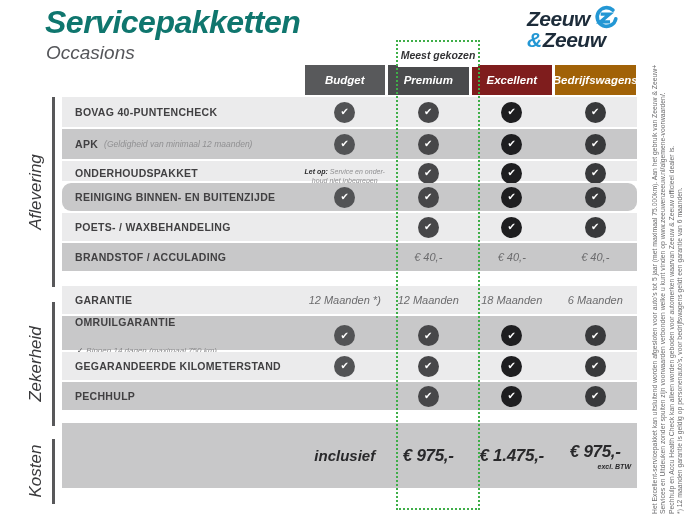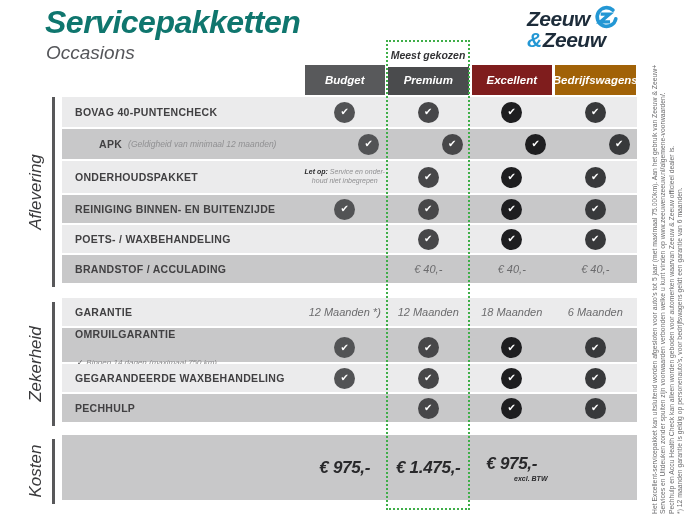--- a/index.html
+++ b/index.html
@@ -41,21 +41,21 @@
   .spacer-a { height:15px; } .spacer-b { height:13px; }
 
   
   .kosten-row { display:grid; grid-template-columns:241px repeat(4,83.5px); height:65px; background:#c8c8c9; }
   .k-cell { display:flex; flex-direction:column; align-items:center; justify-content:center; }
   .inclusief { font-weight:bold; font-style:italic; font-size:15px; color:#29292b; }
   .price { font-weight:bold; font-style:italic; font-size:17px; color:#29292b; letter-spacing:-0.3px; }
   .btw { font-size:7px; font-weight:bold; font-style:italic; color:#29292b; margin-top:1px; align-self:flex-end; margin-right:6px; }
 
   
-  .dotted-box { position:absolute; left:386px; top:40px; width:84px; height:470px; border:2px dotted #3fae49; pointer-events:none; }
+  .dotted-box { position:absolute; left:396px; top:40px; width:84px; height:470px; border:2px dotted #3fae49; pointer-events:none; }
   .badge { position:absolute; left:0; top:0; width:100%; height:25px; background:#fff; display:flex; align-items:center; justify-content:center; font-weight:bold; font-style:italic; font-size:10.5px; color:#333335; }
 
   
   .vbar { position:absolute; left:52px; width:3px; background:#58585a; }
   .vlabel { position:absolute; left:36px; white-space:nowrap; font-style:italic; font-size:17px; color:#3a3a3c; transform:translate(-50%,-50%) rotate(-90deg); }
 
   
   .disclaimer { position:absolute; left:651px; top:0; width:514px; height:34px; transform:rotate(-90deg) translateX(-514px); transform-origin:top left; font-size:6.8px; line-height:8.4px; color:#6b6b6d; }
 </style>
 </head>
@@ -100,54 +100,54 @@
           <div class="cell">
             <div class="check" style="background: rgb(71, 71, 73);">✔</div>
           </div>
           <div class="cell">
             <div class="check" style="background: rgb(30, 30, 32);">✔</div>
           </div>
           <div class="cell">
             <div class="check" style="background: rgb(56, 57, 59);">✔</div>
           </div>
         </div>
-        <div class="row dark" style="height: 30px; padding-left: 24px;">
+        <div class="row dark" style="height: 30px;">
           <div class="rlabel">
             <span class="ltext">APK</span>
             <span class="inote">(Geldigheid van minimaal 12 maanden)</span>
           </div>
           <div class="cell">
             <div class="check" style="background: rgb(82, 83, 85);">✔</div>
           </div>
           <div class="cell">
             <div class="check" style="background: rgb(71, 71, 73);">✔</div>
           </div>
           <div class="cell">
             <div class="check" style="background: rgb(30, 30, 32);">✔</div>
           </div>
           <div class="cell">
             <div class="check" style="background: rgb(56, 57, 59);">✔</div>
           </div>
         </div>
-        <div class="row light" style="height: 32px;">
+        <div class="row light" style="height: 20px;">
           <div class="rlabel">
             <span class="ltext">ONDERHOUDSPAKKET</span>
           </div>
           <div class="cellnote"><span class="nb">Let op: </span>Service en onder-<br>houd niet inbegrepen</div>
           <div class="cell">
             <div class="check" style="background: rgb(71, 71, 73);">✔</div>
           </div>
           <div class="cell">
             <div class="check" style="background: rgb(30, 30, 32);">✔</div>
           </div>
           <div class="cell">
             <div class="check" style="background: rgb(56, 57, 59);">✔</div>
           </div>
         </div>
-        <div class="row dark" style="height: 28px;">
+        <div class="row dark" style="height: 28px; border-radius: 9px;">
           <div class="rlabel">
             <span class="ltext">REINIGING BINNEN- EN BUITENZIJDE</span>
           </div>
           <div class="cell">
             <div class="check" style="background: rgb(82, 83, 85);">✔</div>
           </div>
           <div class="cell">
             <div class="check" style="background: rgb(71, 71, 73);">✔</div>
           </div>
           <div class="cell">
@@ -206,21 +206,21 @@
           </div>
           <div class="cell">
             <div class="check" style="background: rgb(30, 30, 32);">✔</div>
           </div>
           <div class="cell">
             <div class="check" style="background: rgb(56, 57, 59);">✔</div>
           </div>
         </div>
         <div class="row light" style="height: 28px;">
           <div class="rlabel">
-            <span class="ltext">GEGARANDEERDE WAXBEHANDELING</span>
+            <span class="ltext">GEGARANDEERDE KILOMETERSTAND</span>
           </div>
           <div class="cell">
             <div class="check" style="background: rgb(82, 83, 85);">✔</div>
           </div>
           <div class="cell">
             <div class="check" style="background: rgb(71, 71, 73);">✔</div>
           </div>
           <div class="cell">
             <div class="check" style="background: rgb(30, 30, 32);">✔</div>
           </div>
@@ -240,20 +240,21 @@
             <div class="check" style="background: rgb(30, 30, 32);">✔</div>
           </div>
           <div class="cell">
             <div class="check" style="background: rgb(56, 57, 59);">✔</div>
           </div>
         </div>
       </div>
     <div class="spacer-b"></div>
     <div class="kosten-row">
       <div class="k-cell"></div>
+      <div class="k-cell inclusief">inclusief</div>
       <div class="k-cell price">€ 975,-</div>
       <div class="k-cell price">€ 1.475,-</div>
       <div class="k-cell">
         <span class="price">€ 975,-</span>
         <span class="btw">excl. BTW</span>
       </div>
     </div>
   </div>
 
   <div class="dotted-box">

